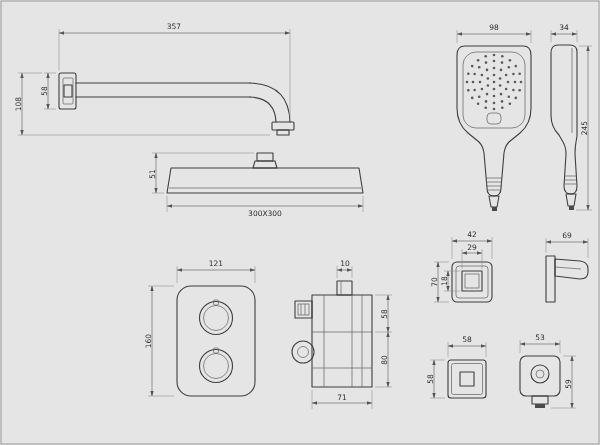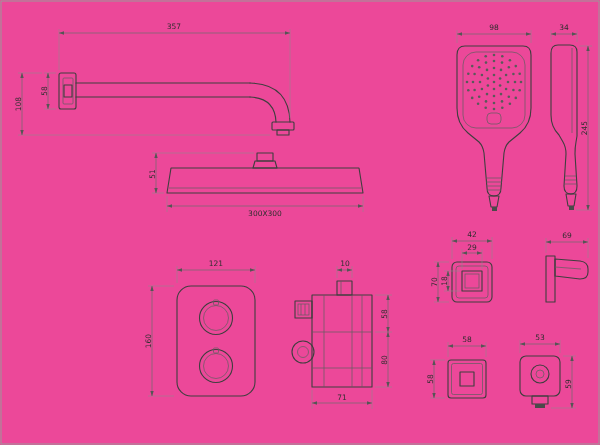--- a/index.html
+++ b/index.html
@@ -1,16 +1,16 @@
 <!DOCTYPE html>
 <html><head>
 <meta charset="utf-8">
 <style>
   html,body{margin:0;padding:0;background:#ffffff;}
-  .stage{width:600px;height:445px;position:relative;background:#ec4899;overflow:hidden;}
+  .stage{width:600px;height:445px;position:relative;background:#e5e5e5;overflow:hidden;}
   svg{display:block;}
   svg text{font-family:"DejaVu Sans",sans-serif;font-size:7.5px;fill:#2e2e2e;}
   .ol{fill:none;stroke:#3f3f3f;stroke-width:1.1;stroke-linejoin:round;stroke-linecap:round;}
   .thin{fill:none;stroke:#5f5f5f;stroke-width:0.7;}
   .ext{stroke:#8c8c8c;stroke-width:0.55;fill:none;}
   .dim{stroke:#6e6e6e;stroke-width:0.7;fill:none;}
   .dot{fill:#5a5a5a;}
   .dark{fill:#4a4a4a;stroke:none;}
   .frame{fill:none;stroke:#9a9a9a;stroke-width:1;}
 </style>

